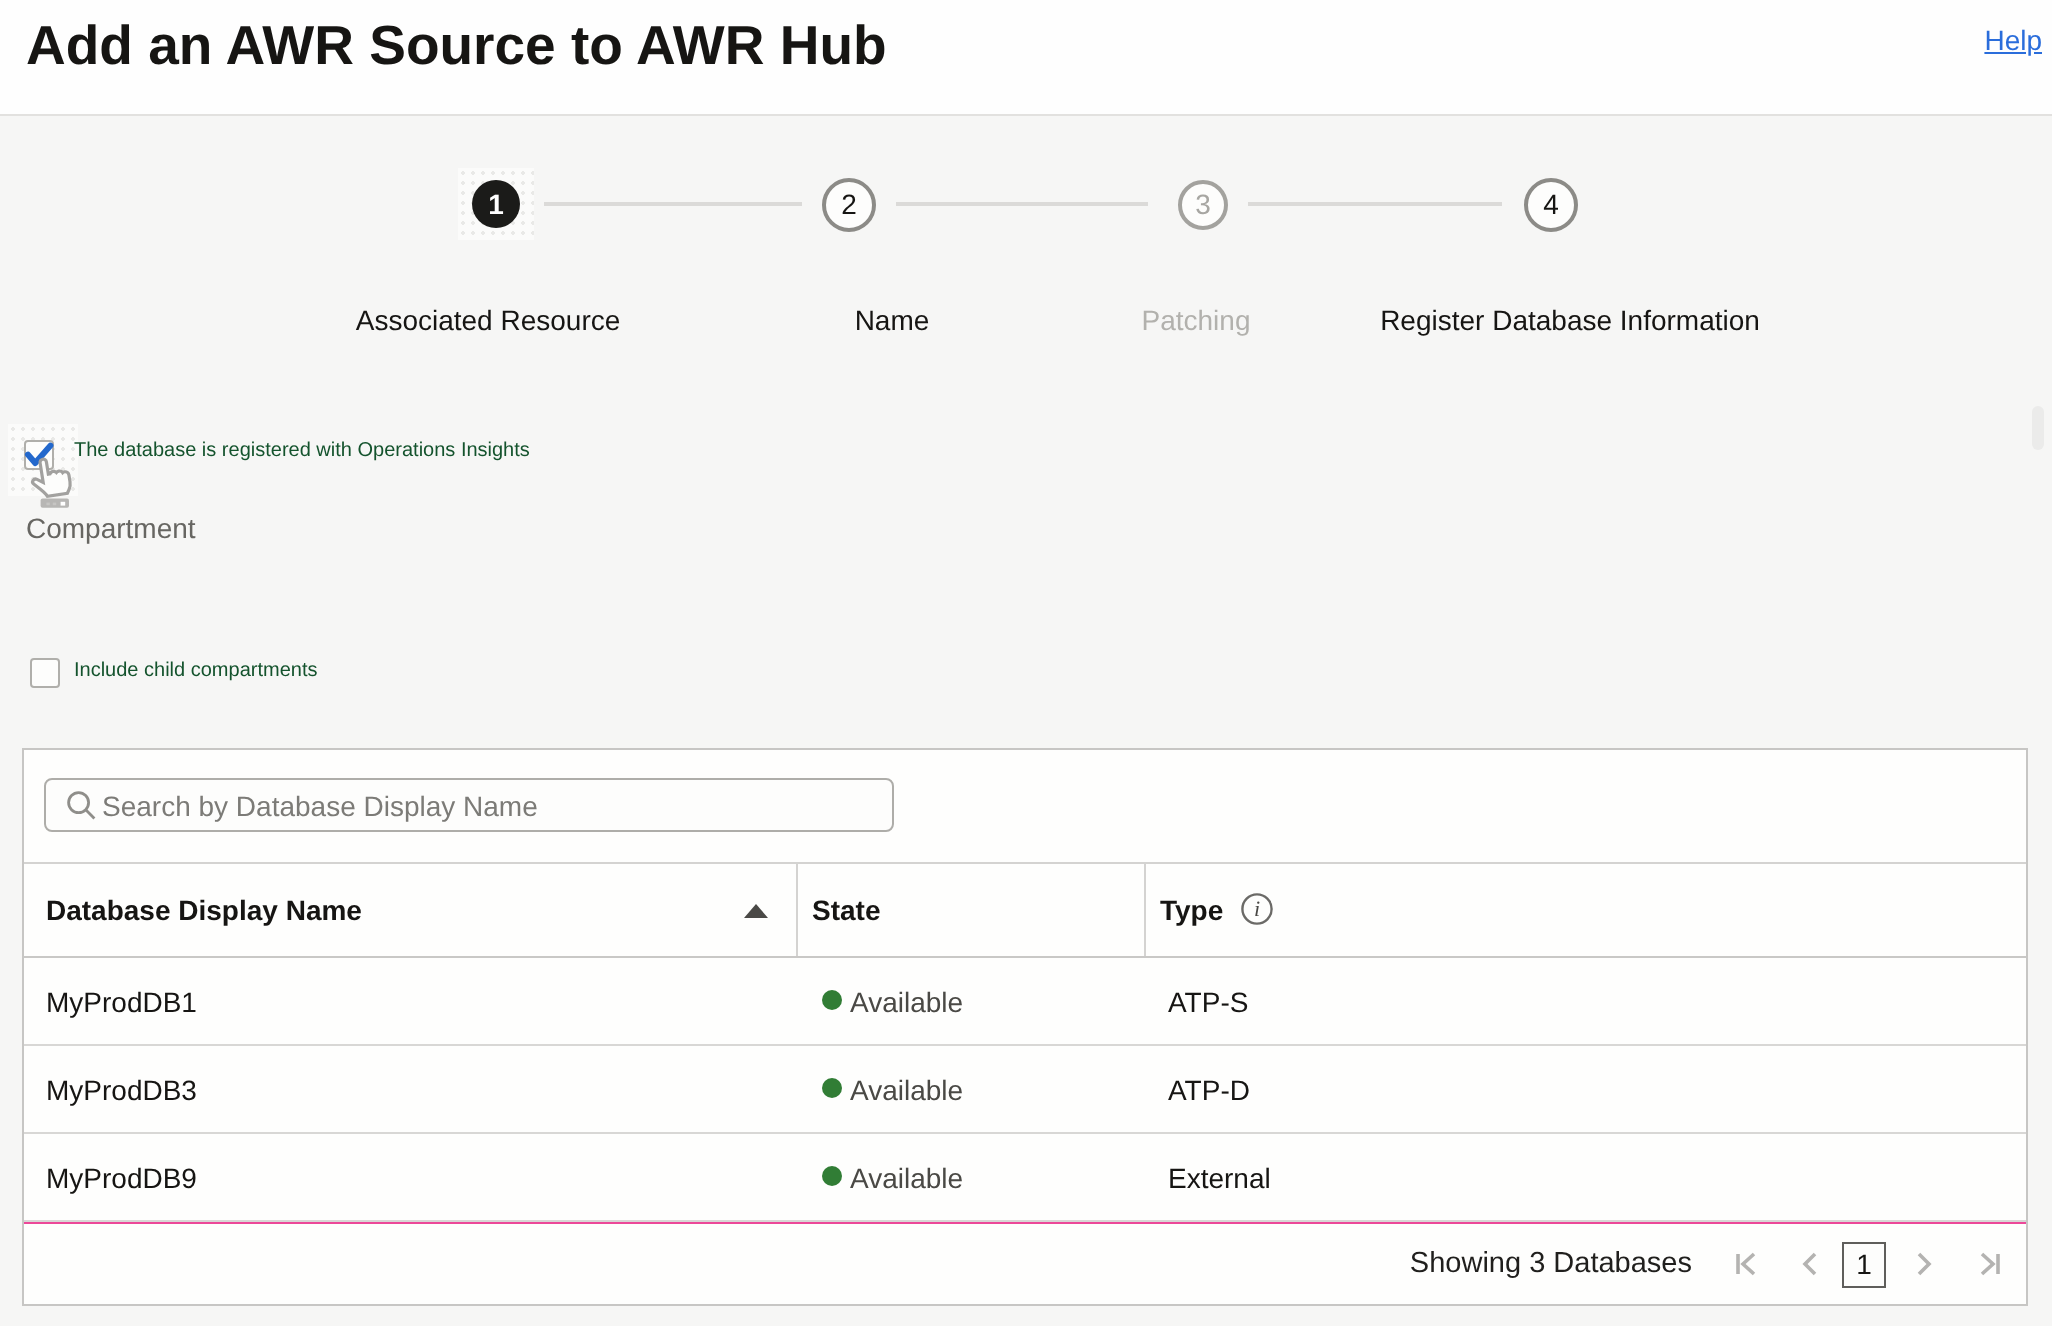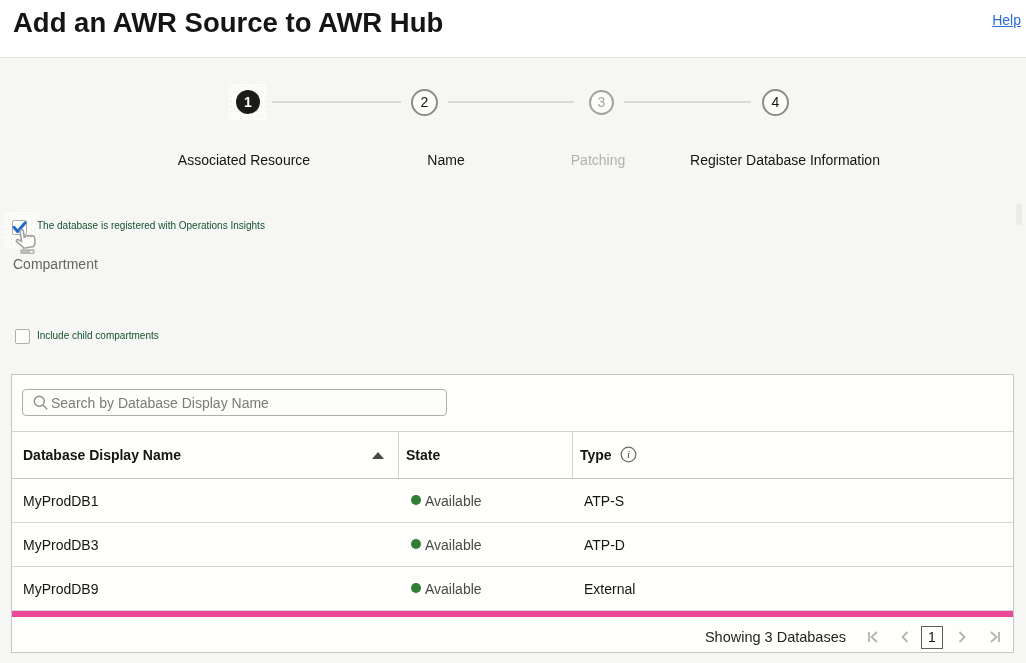--- a/index.html
+++ b/index.html
@@ -31,21 +31,21 @@
   #search{position:absolute;left:10px;top:14px;width:425px;height:27px;box-sizing:border-box;background:#fdfdfc;border:1px solid #aeada9;border-radius:4px;}
   #search span{position:absolute;left:28px;top:5px;font-size:14px;color:#7c7b77;}
   #thead{position:absolute;left:0;top:56px;width:1001px;height:48px;border-top:1px solid #d4d3d1;border-bottom:1px solid #c9c8c6;box-sizing:border-box;}
   .vsep{position:absolute;top:0;width:1px;height:46px;background:#d4d3d1;}
   .th{position:absolute;top:15px;font-size:14px;font-weight:bold;color:#161513;}
   .row{position:absolute;left:0;width:1001px;height:44px;border-bottom:1px solid #d8d7d5;box-sizing:border-box;font-size:14px;}
   .cname{position:absolute;left:11px;top:14px;color:#161513;}
   .cdot{position:absolute;left:399px;top:16px;width:10px;height:10px;border-radius:50%;background:#317d35;}
   .cavail{position:absolute;left:413px;top:14px;color:#4a4945;}
   .ctype{position:absolute;left:572px;top:14px;color:#161513;}
-  #tfoot{position:absolute;left:0;bottom:0;width:1001px;height:41px;border-top:6px solid #ec4899;box-sizing:border-box;}
+  #tfoot{position:absolute;left:0;bottom:0;width:1001px;height:41px;border-top:1px solid #ec4899;box-sizing:border-box;}
   #showing{position:absolute;right:167px;top:12px;font-size:14.5px;color:#201f1d;}
   .pgico{position:absolute;top:11px;}
   #pgbox{position:absolute;left:909px;top:9px;width:22px;height:23px;box-sizing:border-box;border:1px solid #5f5e5b;background:#fdfdfc;text-align:center;font-size:14px;color:#161513;line-height:21px;}
 </style>
 </head>
 <body>
 <div id="page">
   <div id="hdr"></div>
   <div id="title">Add an AWR Source to AWR Hub</div>
   <div id="help">Help</div>

